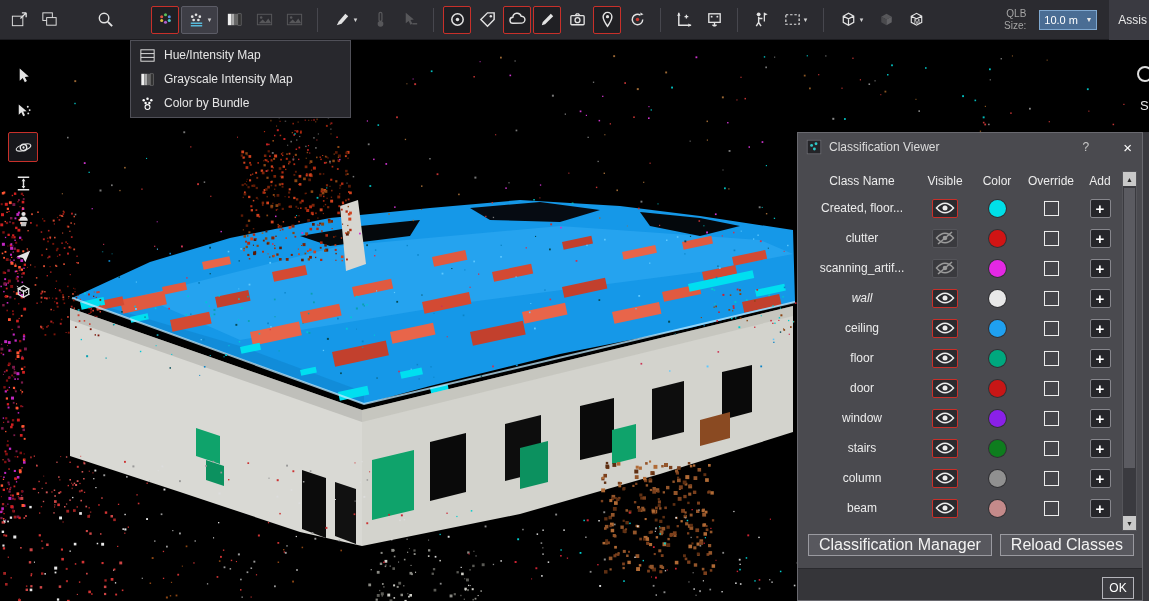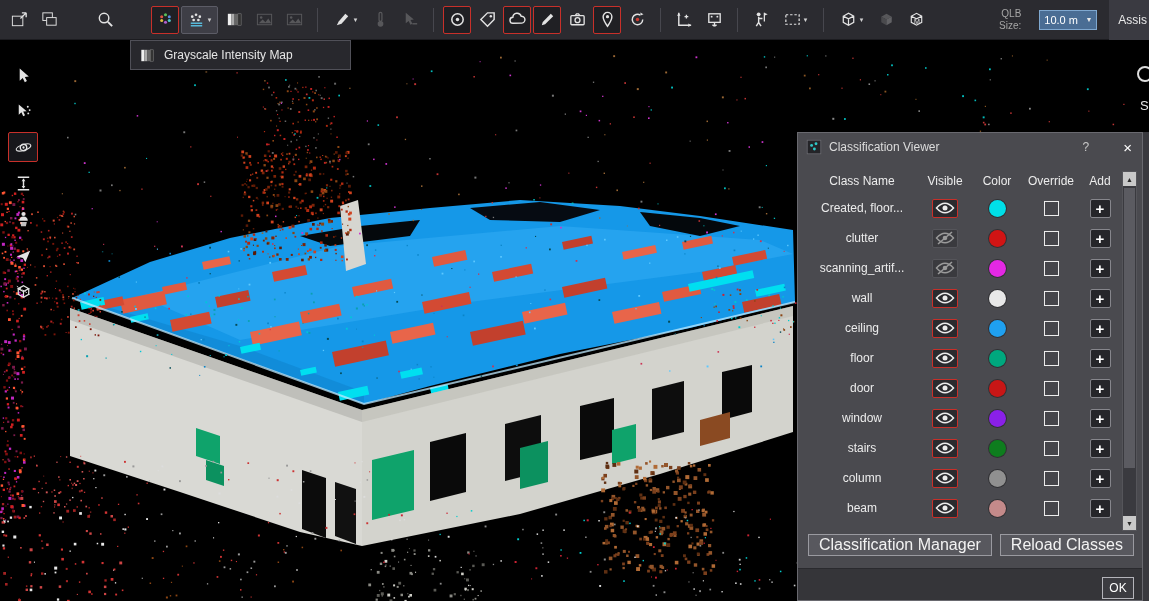--- a/index.html
+++ b/index.html
@@ -12,21 +12,21 @@
 .tb-items{display:flex;align-items:center;height:100%;padding-left:4px}
 .tb-btn{width:28px;height:28px;margin:0 1px;display:flex;align-items:center;justify-content:center;border:1px solid transparent;border-radius:2px;cursor:pointer;position:relative}
 .tb-btn.has-dd{width:37px}
 .tb-btn.toggled{border-color:#c8302a;background:#202024}
 .tb-btn.open{background:#3e3e46;border-color:#5c5c66}
 .tb-btn.disabled{opacity:.4}
 .tb-btn .dd{font-size:6px;color:#cfcfcf;margin-left:1px}
 .tb-sep{width:1px;height:24px;background:#47474e;margin:0 8px}
 .tb-gap{height:1px}
 .qlb{display:flex;align-items:center;margin-left:auto}
-.qlb-label{font-size:10px;color:#a5a5a5;text-align:right;line-height:1.15;margin-right:18px}
+.qlb-label{font-size:10px;color:#a5a5a5;text-align:right;line-height:1.15;margin-right:13px}
 .qlb-combo{width:58px;height:20px;background:#4a6d94;border:1px solid #7fa8d0;display:flex;align-items:center;justify-content:space-between;padding:8px 4px;color:#fff;font-size:11px;cursor:pointer}
 .qlb-combo .dd{font-size:7px;color:#e8e8e8}
 .assist-tab{margin-left:12px;height:40px;background:#3a3a41;color:#e8e8e8;font-size:12px;display:flex;align-items:center;padding:0 2px 0 9px;min-width:34px;cursor:pointer}
 
 
 .left-toolbar{position:absolute;left:8px;top:60px;z-index:20;display:flex;flex-direction:column;gap:6px}
 .lt-btn{width:30px;height:30px;display:flex;align-items:center;justify-content:center;border:1px solid transparent;border-radius:2px;cursor:pointer}
 .lt-btn.toggled{border-color:#c8302a;background:#17171b}
 
 
@@ -2414,27 +2414,49 @@
             <path d="M3 4.5 l14 9" stroke="#e3e3e3" stroke-width="1" stroke-dasharray="2 1.5"></path>
           </svg>
         </span>
       </div>
     </div>
 
   <div class="color-menu" id="color-menu">
       <div class="menu-item">
         <span class="ic">
           <svg width="19" height="19" viewBox="0 0 20 20">
+            <rect x="3" y="4" width="14" height="12" fill="none" stroke="#e3e3e3"></rect>
+            <path d="M3 8 h14 M3 12 h14" stroke="#e3e3e3" stroke-width="1"></path>
+          </svg>
+        </span>
+        <span>Hue/Intensity Map</span>
+      </div>
+      <div class="menu-item">
+        <span class="ic">
+          <svg width="19" height="19" viewBox="0 0 20 20">
             <rect x="3.5" y="4" width="3.2" height="12" fill="#f0f0f0"></rect>
             <rect x="6.7" y="4" width="3.2" height="12" fill="#aaa"></rect>
             <rect x="9.9" y="4" width="3.2" height="12" fill="#666"></rect>
             <rect x="13.1" y="4" width="3.2" height="12" fill="#333" stroke="#888" stroke-width="0.5"></rect>
           </svg>
         </span>
         <span>Grayscale Intensity Map</span>
+      </div>
+      <div class="menu-item">
+        <span class="ic">
+          <svg width="19" height="19" viewBox="0 0 20 20">
+            <circle cx="6" cy="6.5" r="1.3" fill="#fff"></circle>
+            <circle cx="10" cy="5" r="1.3" fill="#fff"></circle>
+            <circle cx="14" cy="6.5" r="1.3" fill="#fff"></circle>
+            <circle cx="8" cy="9.5" r="1.3" fill="#fff"></circle>
+            <circle cx="12" cy="9.5" r="1.3" fill="#fff"></circle>
+            <circle cx="10" cy="13.8" r="2.6" fill="none" stroke="#fff" stroke-width="1.1"></circle>
+          </svg>
+        </span>
+        <span>Color by Bundle</span>
       </div>
     </div>
 
   <div class="cv-panel">
     <div class="cv-title">
       <span class="ic">
         <svg width="16" height="16" viewBox="0 0 20 20">
             <rect x="1.5" y="1.5" width="17" height="17" fill="#242428" stroke="#6a6a70"></rect>
             <circle cx="7" cy="8" r="1.8" fill="#2ec8c8"></circle>
             <circle cx="12.5" cy="6" r="1.8" fill="#2ec8c8"></circle>
@@ -2509,21 +2531,21 @@
             <span class="color-dot" style="background: rgb(228, 40, 228);"></span>
           </div>
           <div class="cv-cell" style="width: 58px;">
             <span class="chk"></span>
           </div>
           <div class="cv-cell" style="width: 40px;">
             <div class="add-btn">+</div>
           </div>
         </div>
         <div class="cv-row">
-          <div class="cv-cell name" style="width: 112px;">wall</div>
+          <div class="cv-cell name" style="width: 112px; font-style: italic;">wall</div>
           <div class="cv-cell" style="width: 54px;">
             <div class="eye-btn">
               <svg width="20" height="14" viewBox="0 0 20 14">
                 <path d="M1.5 7 Q10 -2.5 18.5 7 Q10 16.5 1.5 7 Z" fill="none" stroke="#ececec" stroke-width="1.5"></path>
                 <circle cx="10" cy="7" r="2.5" fill="#ececec"></circle>
               </svg>
             </div>
           </div>
           <div class="cv-cell" style="width: 50px;">
             <span class="color-dot" style="background: rgb(232, 232, 232);"></span>

